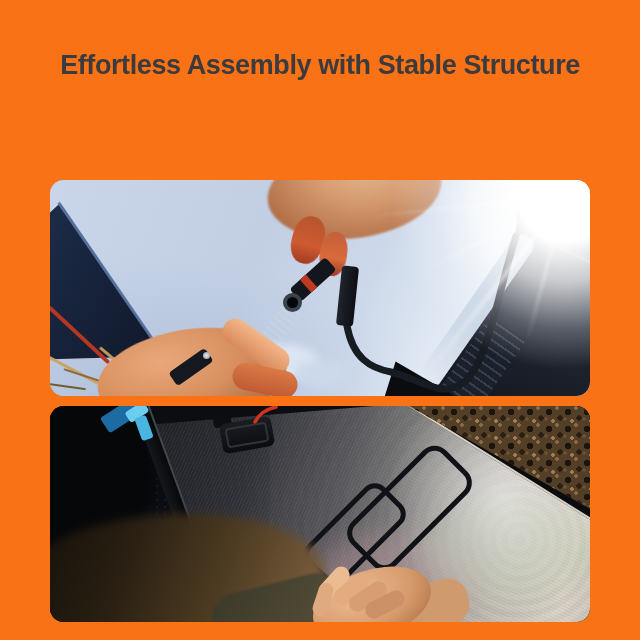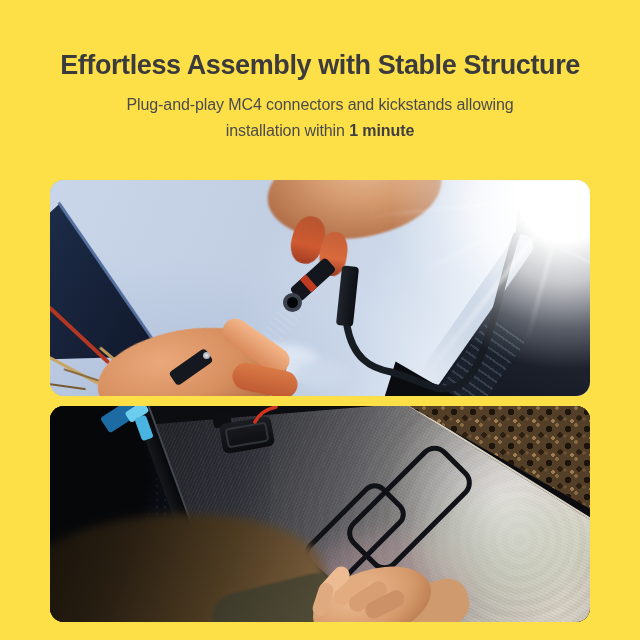--- a/index.html
+++ b/index.html
@@ -1,16 +1,16 @@
 <!DOCTYPE html>
 <html><head>
 <meta charset="utf-8">
 <style>
   html,body{margin:0;padding:0;background:#fff;}
-  .canvas{position:relative;width:640px;height:640px;background:#fde047;overflow:hidden;
+  .canvas{position:relative;width:640px;height:640px;background:#f97316;overflow:hidden;
           font-family:"Liberation Sans",sans-serif;}
   .abs{position:absolute;}
 
   
   .hdr{position:absolute;left:0;top:50px;width:640px;text-align:center;}
   .hdr h1{margin:0;font-size:27px;font-weight:700;letter-spacing:-0.4px;color:#3b3b3d;}
   .sub{margin-top:11px;font-size:16px;line-height:26px;color:#4b4b4d;letter-spacing:-0.1px;}
   .sub b{font-weight:700;color:#3f3f41;}
 
   
@@ -130,24 +130,20 @@
   .b-finger.f4{left:314px;top:190px;width:42px;background:#cd9168;transform:rotate(-27deg);}
   .b-bthumb{left:256px;top:186px;width:34px;height:15px;border-radius:999px;background:#dfaa80;transform:rotate(-72deg);}
 </style>
 </head>
 <body>
 
 <div class="canvas">
 
   <div class="hdr">
     <h1>Effortless Assembly with Stable Structure</h1>
-    <div class="sub">
-      <span>Plug-and-play MC4 connectors and kickstands allowing</span><br>
-      <span>installation within </span><b>1 minute</b>
-    </div>
   </div>
 
   <figure class="photo photo-top" style="margin:0">
     <div class="scene">
       <div class="abs t-sky"></div>
       <div class="abs t-skytint"></div>
       <div class="abs t-mtn1"></div>
       <div class="abs t-mtn2"></div>
       <div class="abs t-panel"></div>
       <div class="abs t-paneledge"></div>

